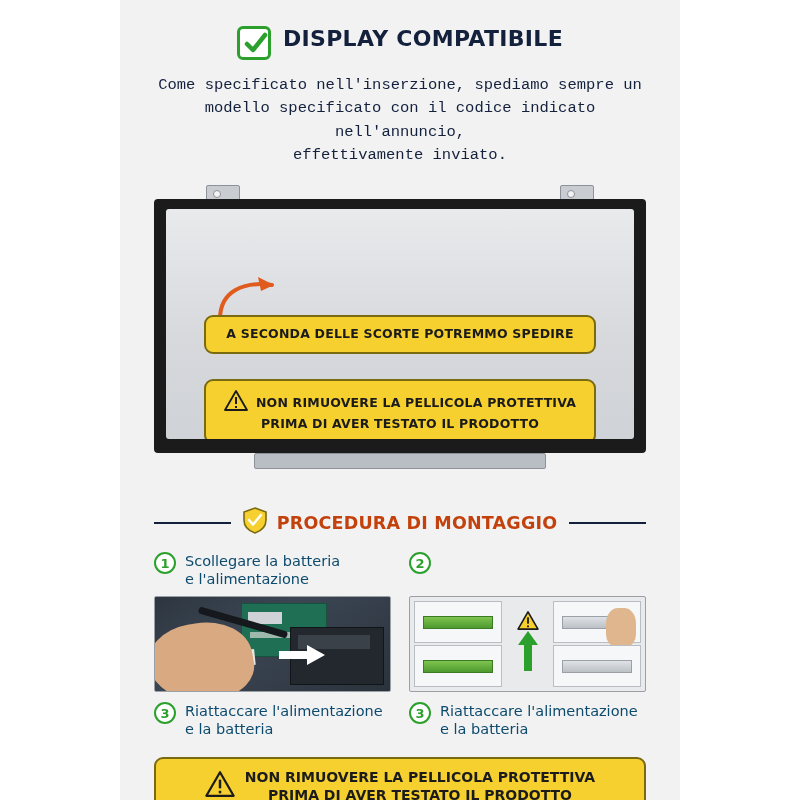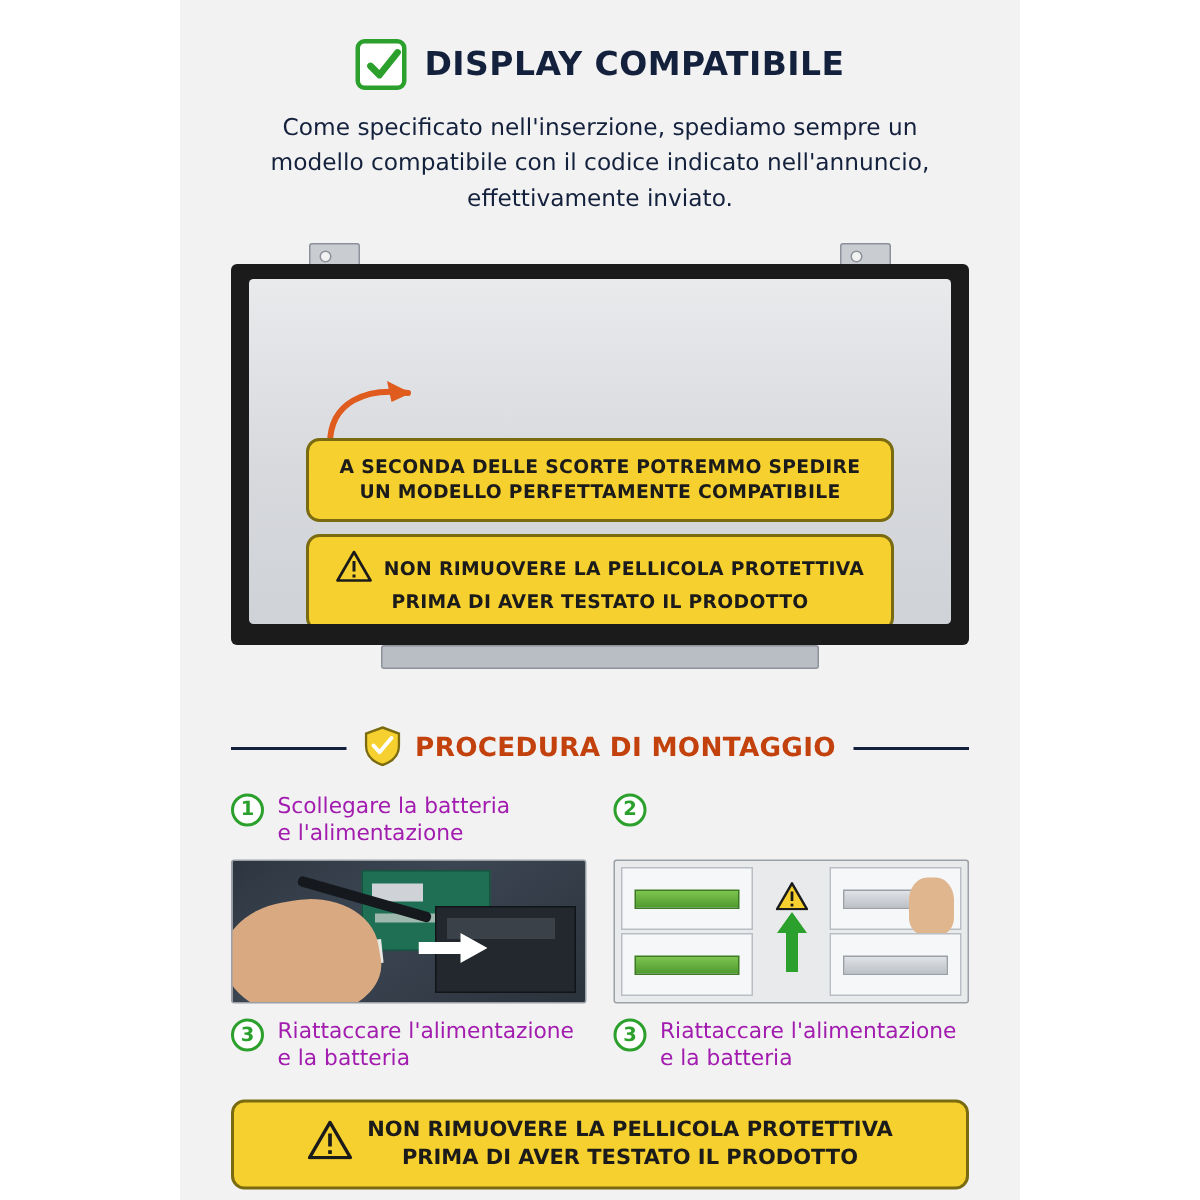--- a/index.html
+++ b/index.html
@@ -26,21 +26,21 @@
     top: 0px;
     width: 560px;
     height: 800px;
     background: #f2f2f2;
     box-sizing: border-box;
   }
 
   
   .header {
     display: flex;
-    align-items: center;
+    align-items: flex-start;
     justify-content: center;
     gap: 12px;
     padding-top: 26px;
   }
   .check-box {
     width: 34px;
     height: 34px;
     border-radius: 6px;
     background: #ffffff;
     border: 3px solid #2ca02c;
@@ -55,20 +55,21 @@
     color: #14213d;
     letter-spacing: .3px;
   }
 
   .intro {
     margin: 14px 34px 6px 34px;
     text-align: center;
     font-size: 15.5px;
     line-height: 1.5;
     color: #14213d;
+    font-family: Liberation Mono, monospace;
   }
 
   
   .panel-wrap {
     position: relative;
     margin: 18px auto 0 auto;
     width: 492px;
     height: 300px;
   }
   .bracket {
@@ -210,21 +211,21 @@
     font-size: 13px;
     display: flex;
     align-items: center;
     justify-content: center;
     box-sizing: border-box;
     background: #ffffff;
   }
   .step-text {
     font-size: 14.5px;
     line-height: 1.25;
-    color: #a21caf;
+    color: #0c4a6e;
   }
 
   .photo {
     height: 96px;
     border: 1px solid #9aa0a6;
     box-sizing: border-box;
     border-radius: 2px;
     position: relative;
     overflow: hidden;
     margin-bottom: 10px;
@@ -331,41 +332,40 @@
       <span class="check-box">
         <svg width="26" height="26" viewBox="0 0 26 26" aria-hidden="true">
           <path d="M4 13 L10 19 L22 4" fill="none" stroke="#2ca02c" stroke-width="4.5" stroke-linecap="round" stroke-linejoin="round"></path>
         </svg>
       </span>
       <span class="header-title">DISPLAY COMPATIBILE</span>
     </div>
 
     <div class="intro">
       <div>Come specificato nell'inserzione, spediamo sempre un</div>
-      <div>modello compatibile con il codice indicato nell'annuncio,</div>
+      <div>modello specificato con il codice indicato nell'annuncio,</div>
       <div>effettivamente inviato.</div>
     </div>
 
     <div class="panel-wrap">
       <div class="bracket left"></div>
       <div class="bracket right"></div>
 
       <div class="panel">
         <div class="panel-screen">
 
           <span class="arrow-curve">
             <svg width="70" height="46" viewBox="0 0 70 46" aria-hidden="true">
               <path d="M6 44 C 6 16, 30 6, 58 10" fill="none" stroke="#e05b1e" stroke-width="4" stroke-linecap="round"></path>
               <path d="M60 10 L44 2 L47 16 Z" fill="#e05b1e"></path>
             </svg>
           </span>
 
           <div class="callout first">
             <div>A SECONDA DELLE SCORTE POTREMMO SPEDIRE</div>
-            <div>UN MODELLO PERFETTAMENTE COMPATIBILE</div>
           </div>
 
           <div class="callout second">
             <div class="callout-row">
               <span class="warn-tri">
                 <svg width="24" height="21" viewBox="0 0 24 21" aria-hidden="true">
                   <path d="M12 1 L23 20 L1 20 Z" fill="#f5d02e" stroke="#1b1b1b" stroke-width="1.8" stroke-linejoin="round"></path>
                   <rect x="11" y="7" width="2" height="7" fill="#1b1b1b"></rect>
                   <rect x="11" y="16" width="2" height="2" fill="#1b1b1b"></rect>
                 </svg>

